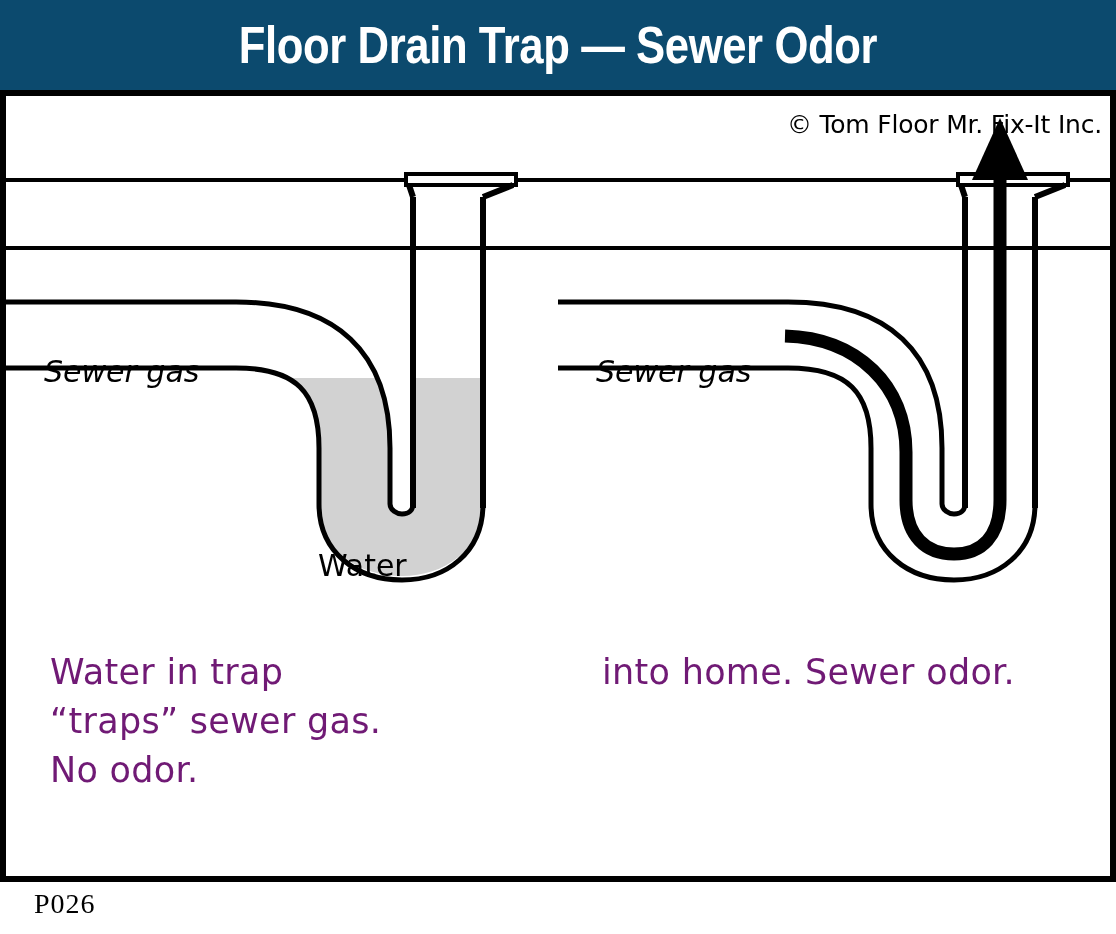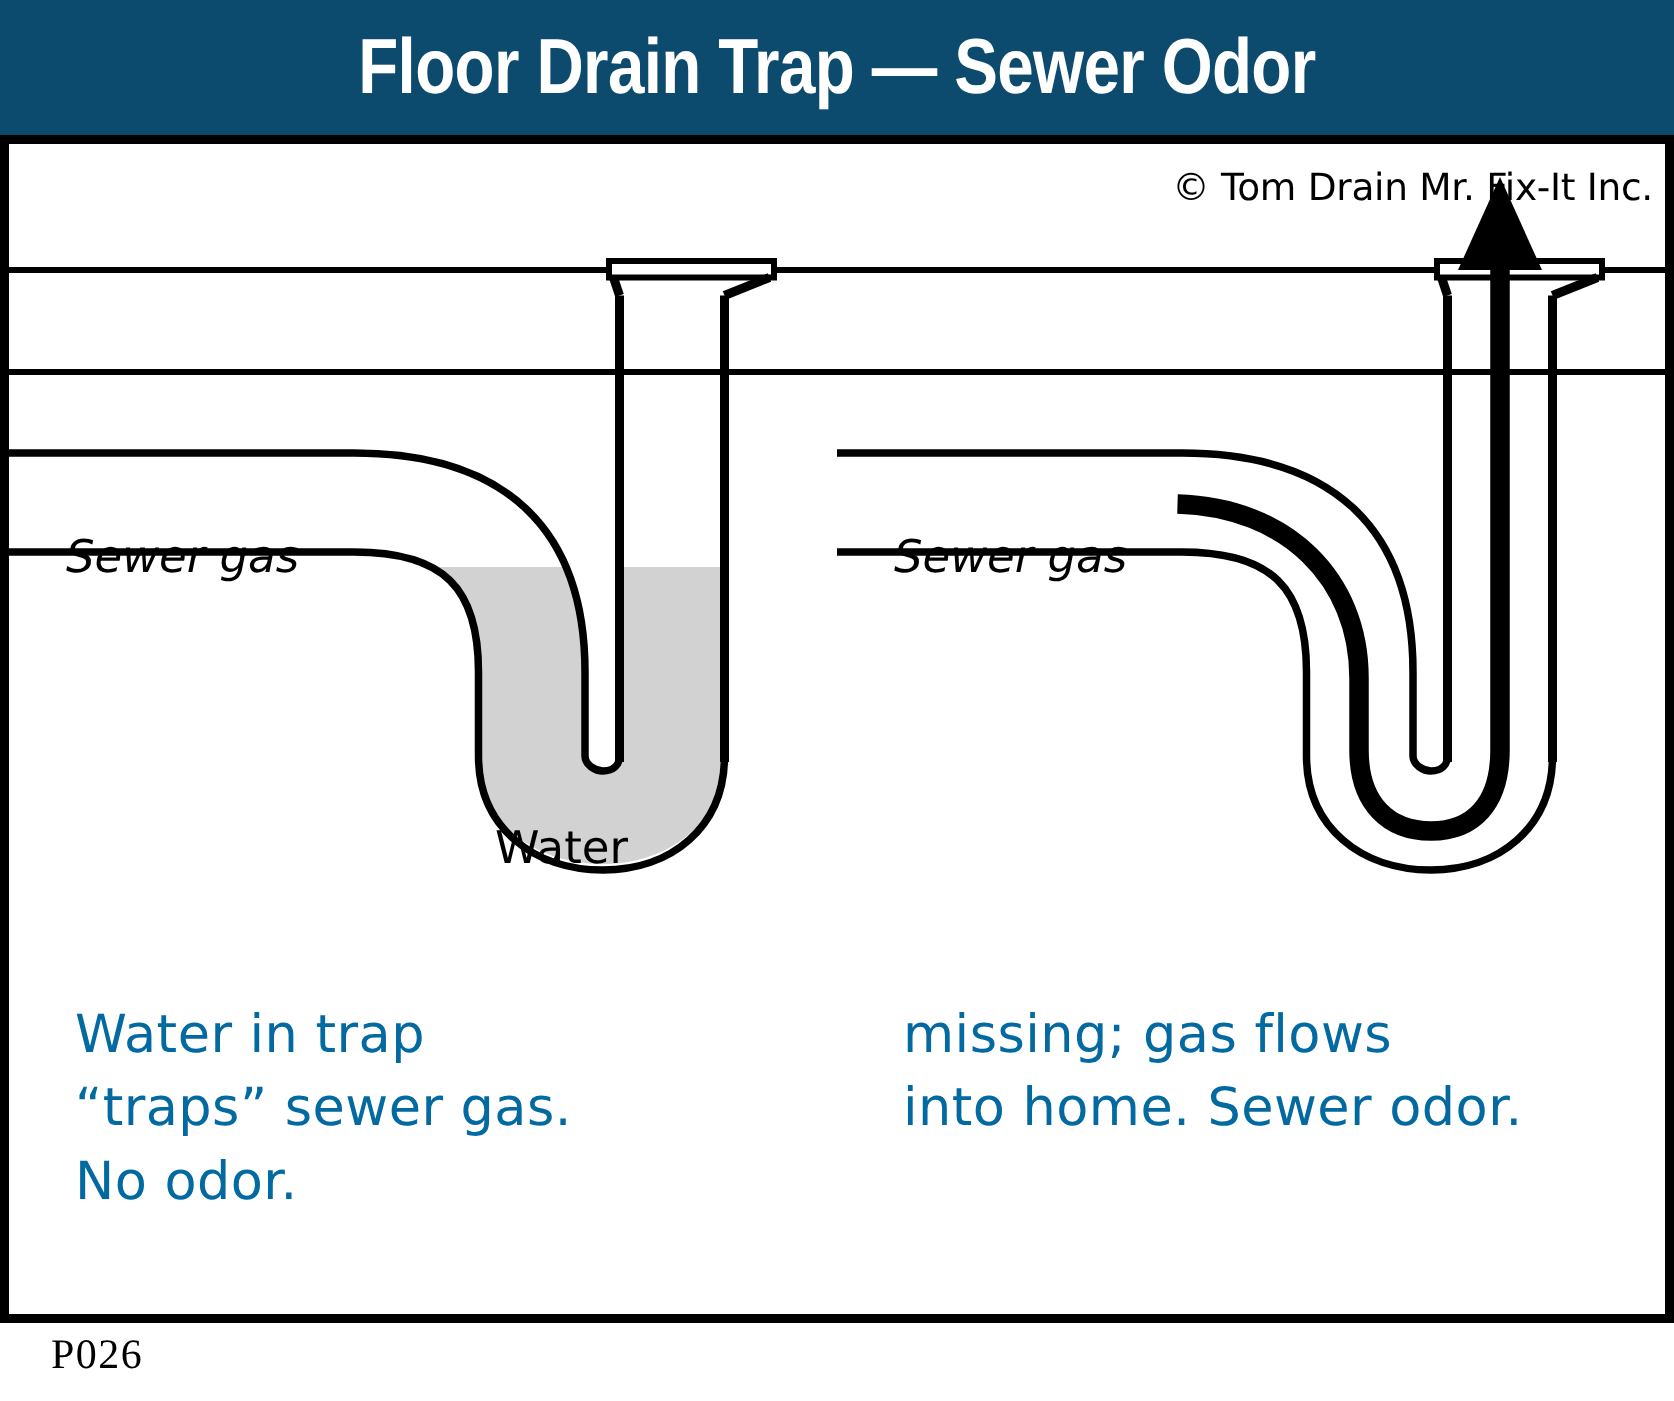--- a/index.html
+++ b/index.html
@@ -88,31 +88,30 @@
     font-style: italic;
     font-family: "DejaVu Sans", sans-serif;
     margin-top: 36px;
   }
   .label-water {
     position: absolute;
     font-size: 30px;
     color: #000;
     white-space: nowrap;
     font-family: "DejaVu Sans", sans-serif;
-    margin-left: 12px;
   }
 
   .caption {
     position: absolute;
     left: 44px;
-    top: 570px;
+    top: 552px;
     width: 500px;
     font-size: 35px;
     line-height: 49px;
-    color: #0369a1;
+    color: #701a75;
     font-family: "DejaVu Sans", sans-serif;
     letter-spacing: 0.3px;
   }
   .caption div { white-space: nowrap; }
 
   .code-label {
     position: absolute;
     left: 10px;
     top: 888px;
     font-size: 28px;
@@ -235,24 +234,23 @@
                  L 348 404
                  C 348 440 368 458 396 458
                  C 424 458 442 440 442 404
                  L 442 82" fill="none" stroke="#000" stroke-width="13" stroke-linecap="butt"></path>
         <polygon points="442,22 470,84 414,84" fill="#000"></polygon>
       </svg>
 
       <div class="label-sewer-gas" style="left:38px; top:222px;">Sewer gas</div>
 
       <div class="caption">
-        <div>missing; gas flows</div>
         <div>into home. Sewer odor.</div>
       </div>
 
-      <div class="copyright">© Tom Drain Mr. Fix-It Inc.</div>
+      <div class="copyright">© Tom Floor Mr. Fix-It Inc.</div>
     </div>
 
   </div>
 
   <div class="code-label">P026</div>
 
 </div>
 
 </body></html>

